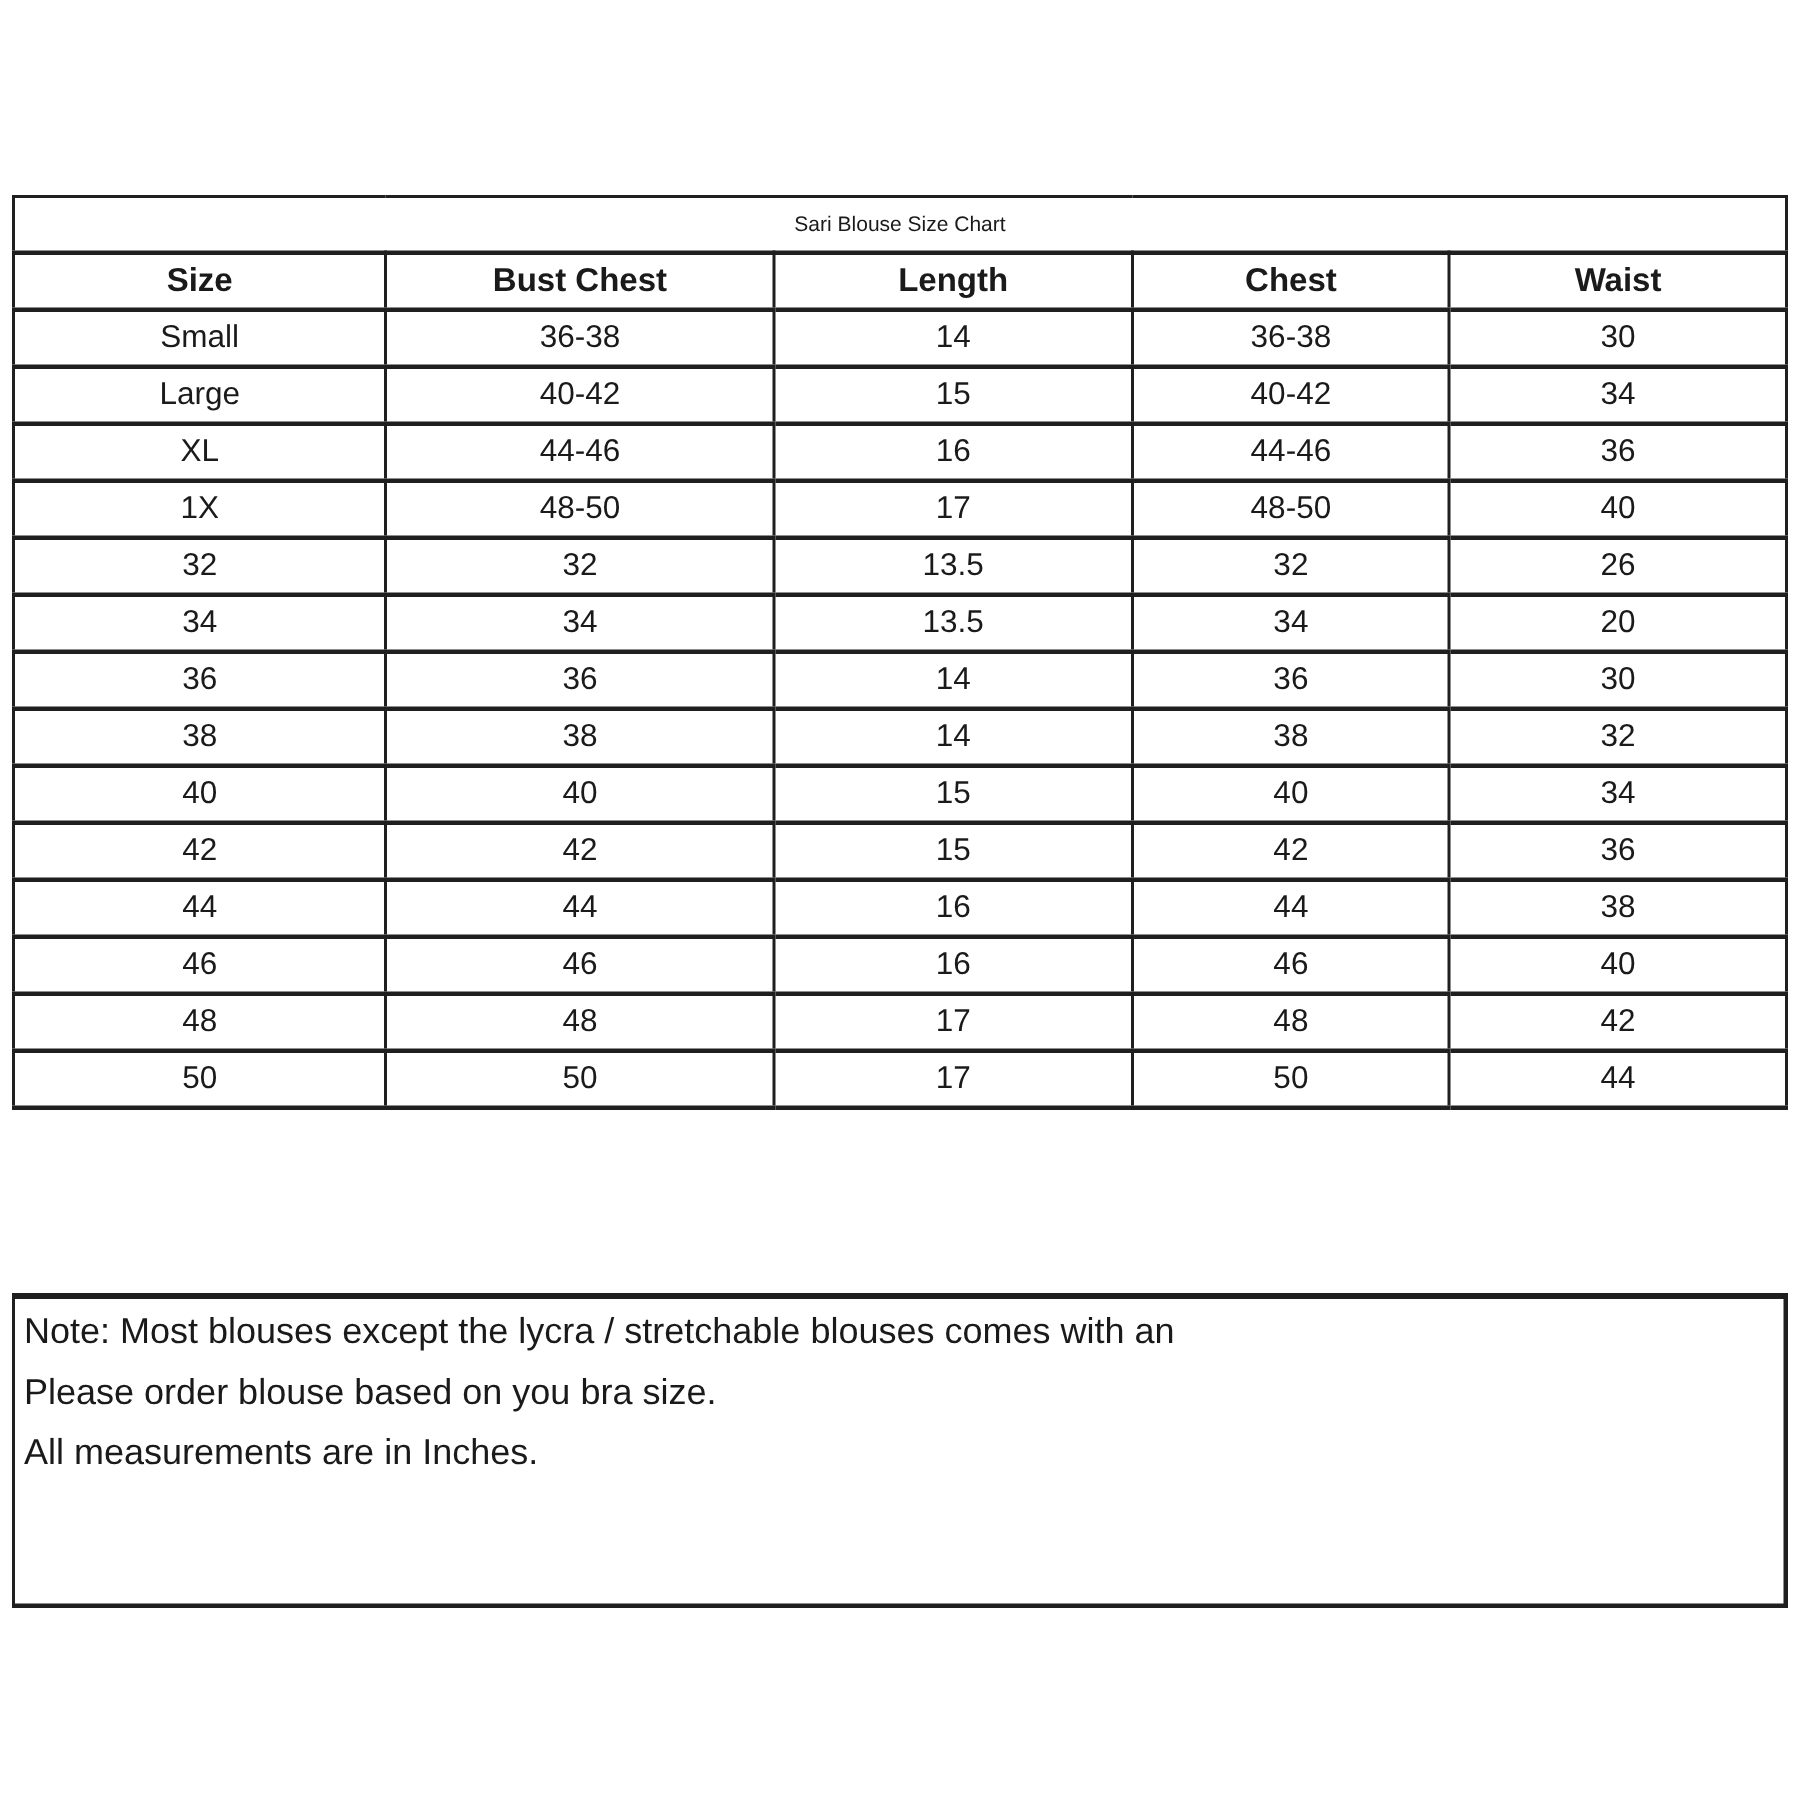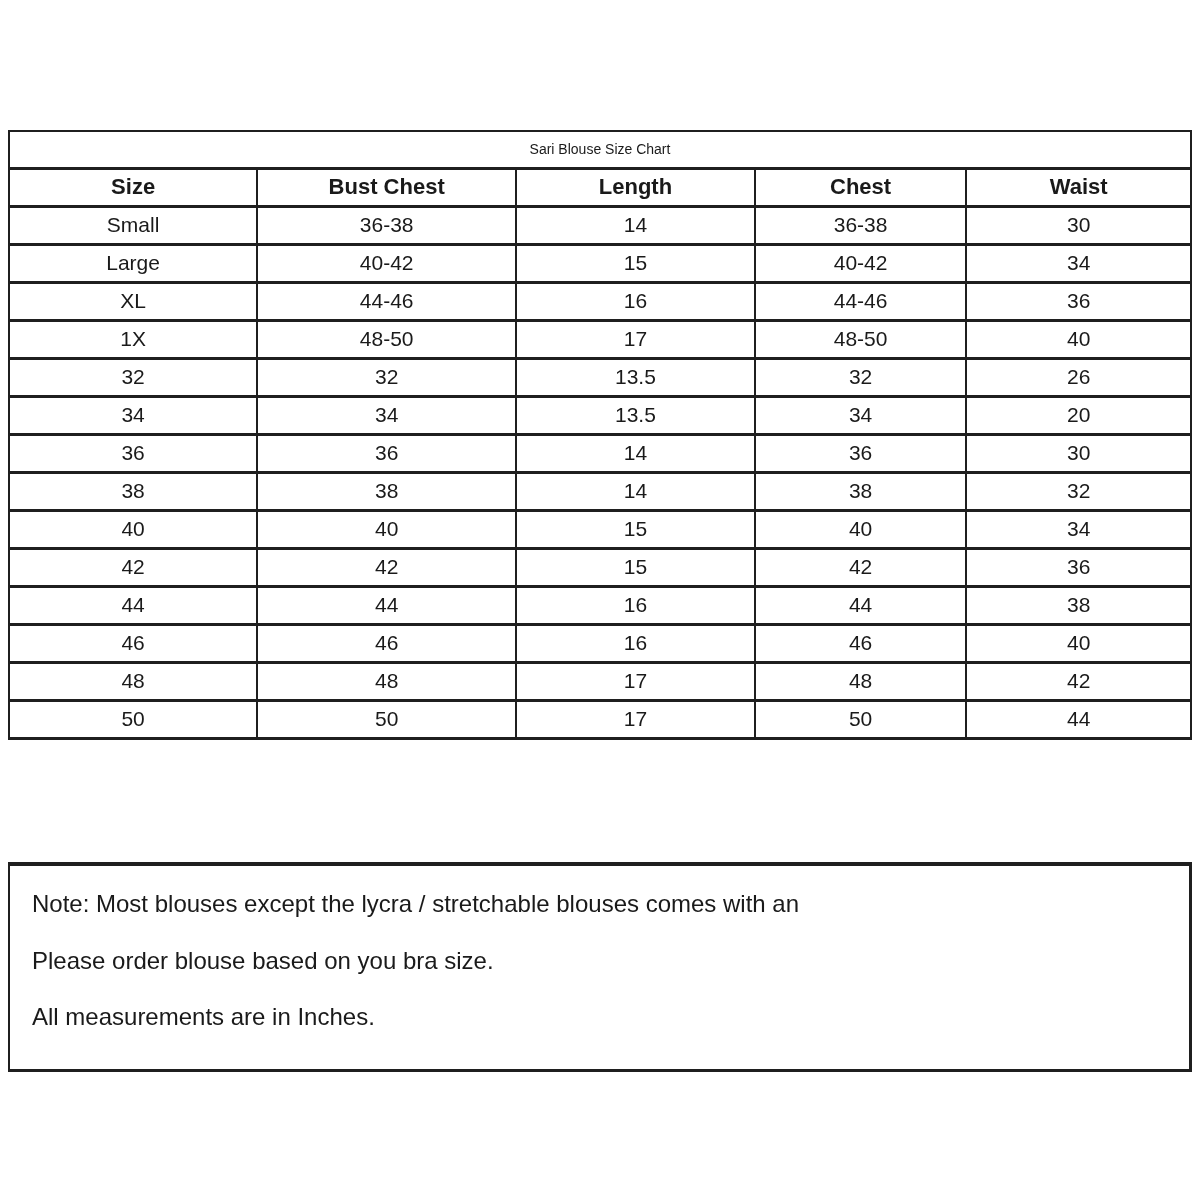--- a/index.html
+++ b/index.html
@@ -56,21 +56,21 @@
     top: 862px;
     width: 1184px;
     height: 210px;
     border: 3px solid #1f1f1f;
     border-top-width: 4px;
     border-left-width: 2px;
     background: #ffffff;
     padding: 2px 6px 0 6px;
   }
   .note-box p {
-    margin: 16px;
+    margin: 0;
     font-size: 24px;
     line-height: 40.5px;
     white-space: nowrap;
     overflow: hidden;
   }
 </style>
 </head>
 <body>
 
 <div class="page">

